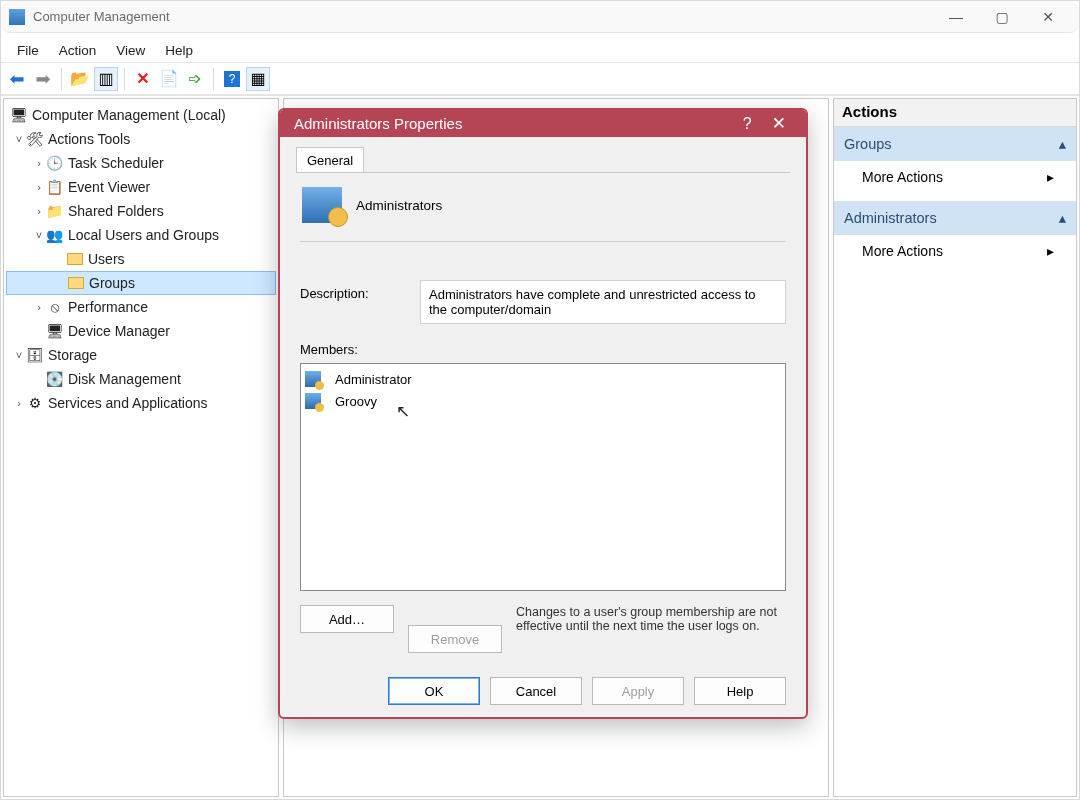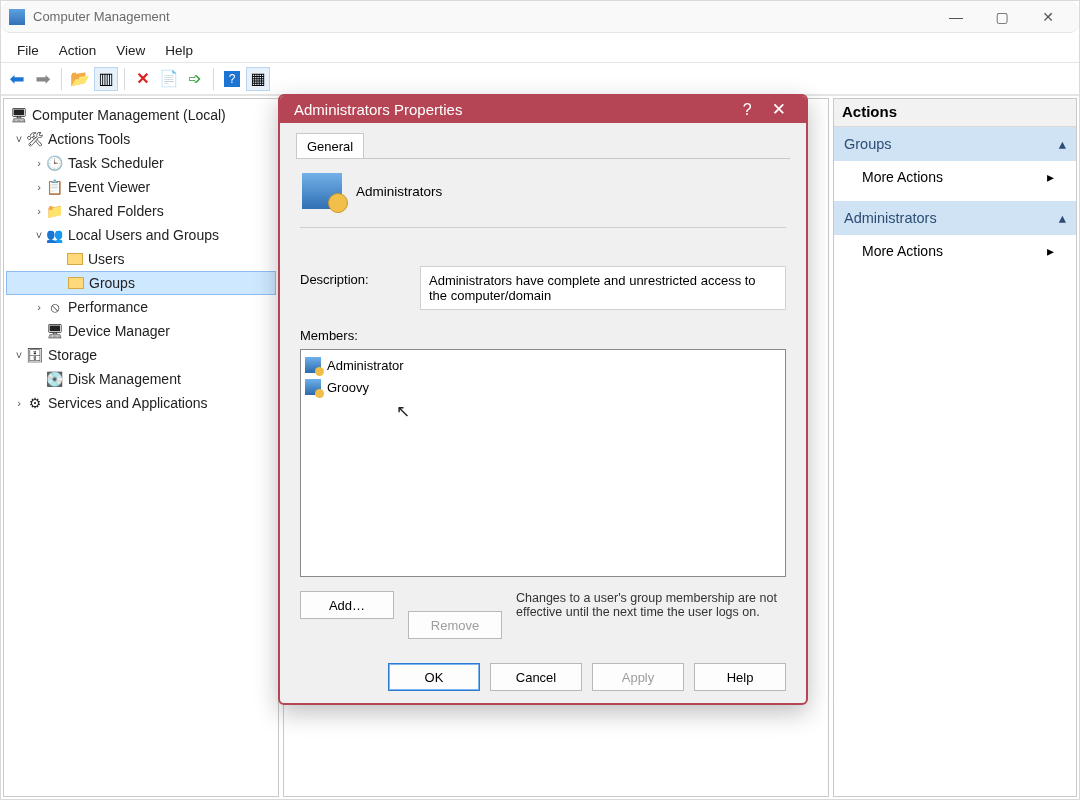--- a/index.html
+++ b/index.html
@@ -29,37 +29,37 @@
 .folder { background:#ffd97a; border:1px solid #d4a93f; width:16px; height:12px; }
 
 .center { flex: 1; border: 1px solid #c9c9c9; margin: 2px; }
 
 .actions { width: 244px; border: 1px solid #c9c9c9; margin: 2px; display:flex; flex-direction:column; font-size:14px;}
 .actions-hd { height: 28px; background:#f2f2f2; border-bottom:1px solid #d9d9d9; padding:4px 8px; font-weight:600; font-size:15px;}
 .sect-hd { background:#d0e3f4; height:34px; display:flex; align-items:center; justify-content:space-between; padding:0 10px; color:#2b4d74; font-size:14.5px;}
 .sect-item { height: 40px; display:flex; align-items:center; justify-content:space-between; padding:0 22px 8px 28px; }
 
 
-.dialog { position:absolute; left:278px; top:94px; width:530px; height:611px; border:2px solid #b54554; border-radius:6px; background:#f0f0f0; box-shadow:0 8px 24px rgba(0,0,0,.25); display:flex; flex-direction:column; overflow:hidden;}
+.dialog { position:absolute; left:278px; top:108px; width:530px; height:611px; border:2px solid #b54554; border-radius:6px; background:#f0f0f0; box-shadow:0 8px 24px rgba(0,0,0,.25); display:flex; flex-direction:column; overflow:hidden;}
 .dlg-title { height:40px; background:#b54554; color:#fff; display:flex; align-items:center; padding:0 14px; font-size:15px;}
 .dlg-title .q { margin-left:auto; font-size:16px; padding:0 14px;}
 .dlg-title .x { font-size:17px; padding:0 6px;}
 .dlg-body { flex:1; padding:10px 16px 12px 16px; display:flex; flex-direction:column;}
 .tab { width:68px; height:26px; background:#fff; border:1px solid #c9c9c9; border-bottom:none; display:flex; align-items:center; justify-content:center; font-size:13px;}
 .tabline { border-top:1px solid #c9c9c9; margin-top:-1px;}
 .grp-hd { display:flex; align-items:center; gap:14px; padding:14px 6px 18px 6px;}
 .grp-ico { width:40px; height:36px; background:linear-gradient(#74b1e8,#2f6fb3); position:relative;}
 .grp-ico::after{content:"";position:absolute;right:-6px;bottom:-4px;width:18px;height:18px;border-radius:50%;background:#f2c04a;border:1px solid #c89627;}
 .hr { border-top:1px solid #cfcfcf; margin:0 4px 14px 4px;}
 .frow { display:flex; align-items:flex-start; gap:20px; padding:0 4px;margin-top:24px;}
 .frow label{ font-size:13px; padding-top:6px; width:100px;}
 .desc-box { flex:1; border:1px solid #d0d0d0; background:#fff; padding:6px 8px; font-size:13px; min-height:42px;}
 .mlabel { font-size:13px; margin:18px 4px 6px 4px;}
 .members { border:1px solid #8a8a8a; background:#fff; height:228px; margin:0 4px; padding:4px;}
-.members .mrow { display:flex; align-items:center; gap:6px; font-size:13px; height:22px;text-align:center;}
+.members .mrow { display:flex; align-items:center; gap:14px; font-size:13px; height:22px;text-align:center;}
 .uico { width:16px;height:16px;background:linear-gradient(#6fb0ea,#2d6aac);position:relative;}
 .uico::after{content:"";position:absolute;right:-3px;bottom:-3px;width:9px;height:9px;border-radius:50%;background:#f0bd46;}
 .below { display:flex; gap:14px; margin:14px 4px 0 4px;}
 .btn-s { width:94px; height:28px; border:1px solid #b9b9b9; background:#fdfdfd; font-size:13px;}
 .btn-s:disabled{color:#9e9e9e;margin-top:20px;}
 .note { font-size:12.5px; color:#333; flex:1;}
 .dlg-btns { display:flex; gap:10px; justify-content:flex-end; margin:24px 4px 0 4px;}
 .btn-m { width:92px; height:28px; border:1px solid #b9b9b9; background:#fdfdfd; font-size:13px;}
 .btn-m.primary{border:1px solid #2f7ad1; box-shadow:inset 0 0 0 1px #7bb4ef;}
 .btn-m:disabled{color:#9e9e9e;}

